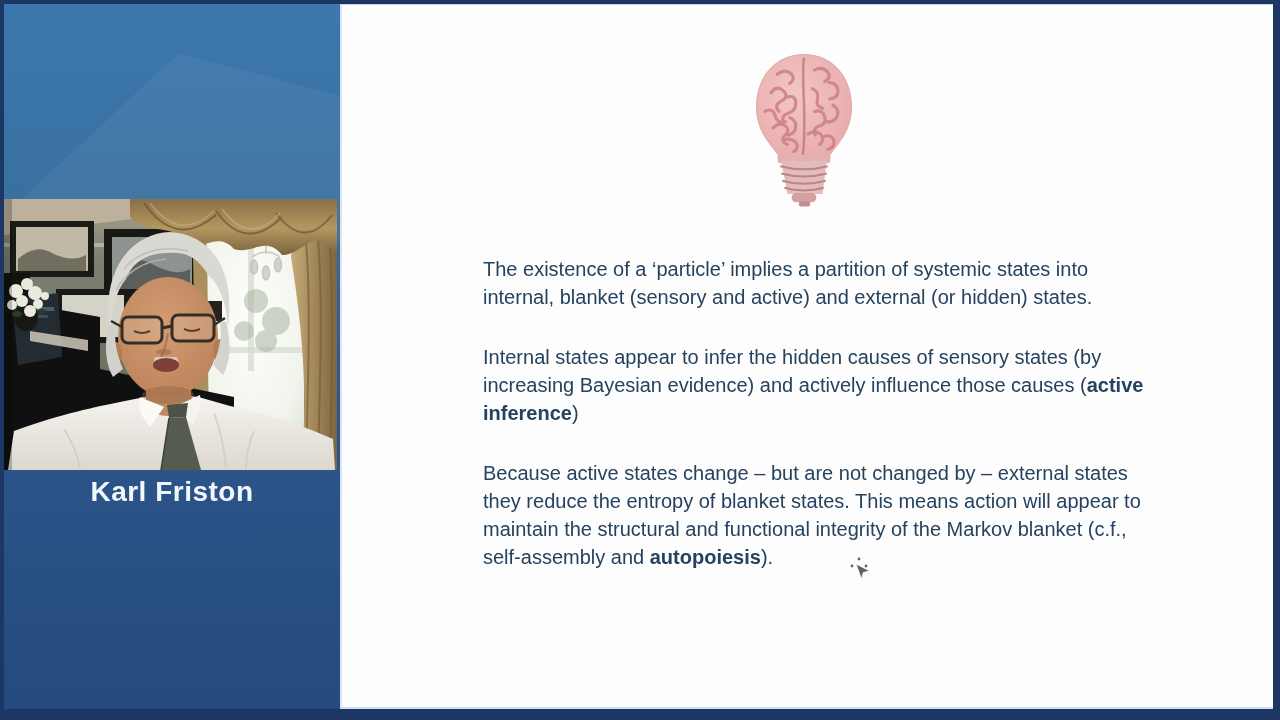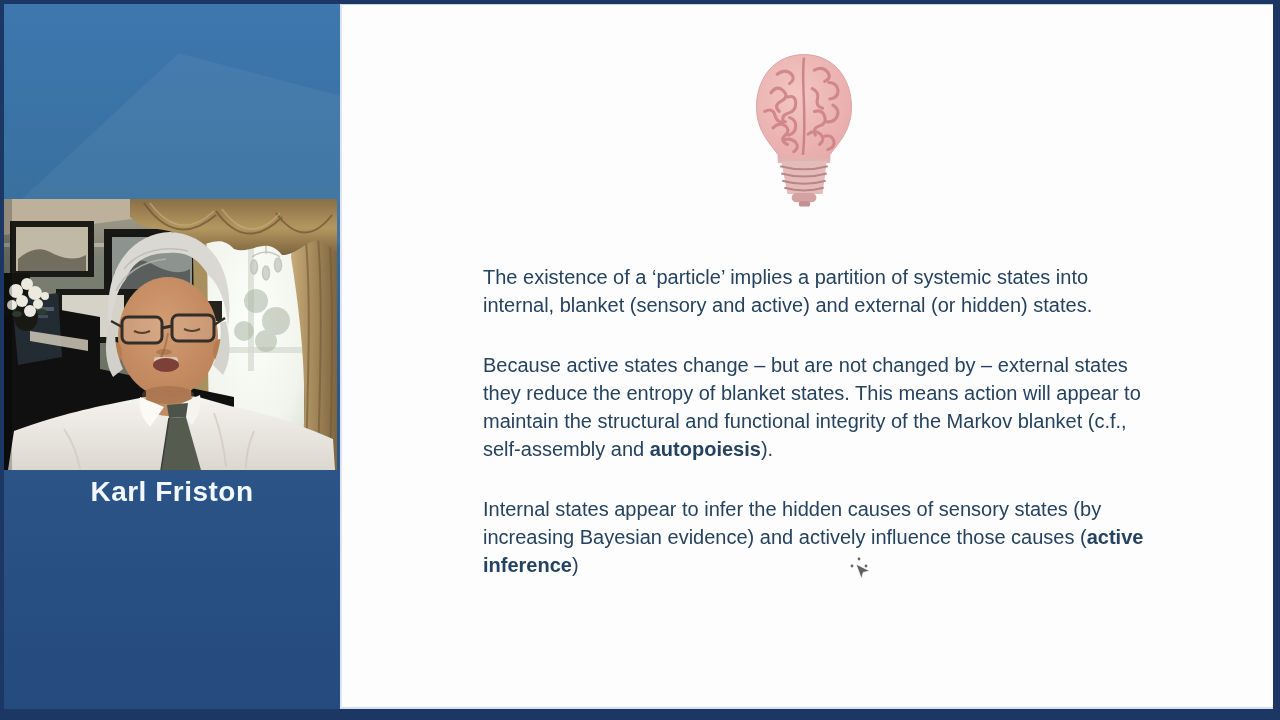--- a/index.html
+++ b/index.html
@@ -19,21 +19,21 @@
   .video svg{display:block}
   .name{position:absolute;left:0;right:0;top:472px;text-align:center;
     color:var(--name-text);font-size:28px;font-weight:600;letter-spacing:.5px}
 
   
   .slide{position:absolute;left:340px;top:4px;width:933px;height:705px;background:var(--slide-bg);
     border-top:1px solid #c4d2e6;border-left:2px solid #dbe4f0;border-bottom:2px solid #d4deee}
   .bulb{position:absolute;left:400px;top:46px;width:124px;height:158px}
   .slide-text{position:absolute;left:141px;top:250px;width:700px;
     color:var(--slide-text);font-size:20px;line-height:28px}
-  .slide-par{white-space:pre-line;margin:8px 0 32px}
+  .slide-par{white-space:pre-line;margin:0 0 32px}
   .slide-par .bold{font-weight:bold}
   .cursor{position:absolute;left:506px;top:552px;width:22px;height:24px;opacity:.8}
 </style>
 </head>
 <body>
 
 <div class="stage">
 
   <div class="panel">
 
@@ -238,27 +238,27 @@
           <path d="M41,132 Q60,137 79,132"></path>
         </g>
         <rect x="48" y="137" width="24" height="9" rx="4.5" fill="#d4a2a2"></rect>
         <rect x="55" y="145" width="11" height="5" rx="2.5" fill="#c19090"></rect>
       </svg>
     </div>
 
     <div class="slide-text">
         <p class="slide-par"><span>The existence of a ‘particle’ implies a partition of systemic states into
 internal, blanket (sensory and active) and external (or hidden) states.</span></p>
+        <p class="slide-par"><span>Internal states appear to infer the hidden causes of sensory states (by
+increasing Bayesian evidence) and actively influence those causes (</span><span class="bold">active
+inference</span><span>)</span></p>
         <p class="slide-par"><span>Because active states change – but are not changed by – external states
 they reduce the entropy of blanket states. This means action will appear to
 maintain the structural and functional integrity of the Markov blanket (c.f.,
 self-assembly and </span><span class="bold">autopoiesis</span><span>).</span></p>
-        <p class="slide-par"><span>Internal states appear to infer the hidden causes of sensory states (by
-increasing Bayesian evidence) and actively influence those causes (</span><span class="bold">active
-inference</span><span>)</span></p>
       </div>
 
     <div class="cursor">
       <svg width="22" height="24" viewBox="0 0 22 24">
         <g fill="#3f3f3f">
           <circle cx="11" cy="2" r="1.4"></circle>
             <circle cx="4" cy="9" r="1.4"></circle>
             <circle cx="18" cy="9" r="1.4"></circle>
         </g>
         <path d="M8,7 L13.5,22 L15.3,15.4 L21.8,14 Z" fill="#3a3a3a" stroke="#ffffff" stroke-width="0.8"></path>

